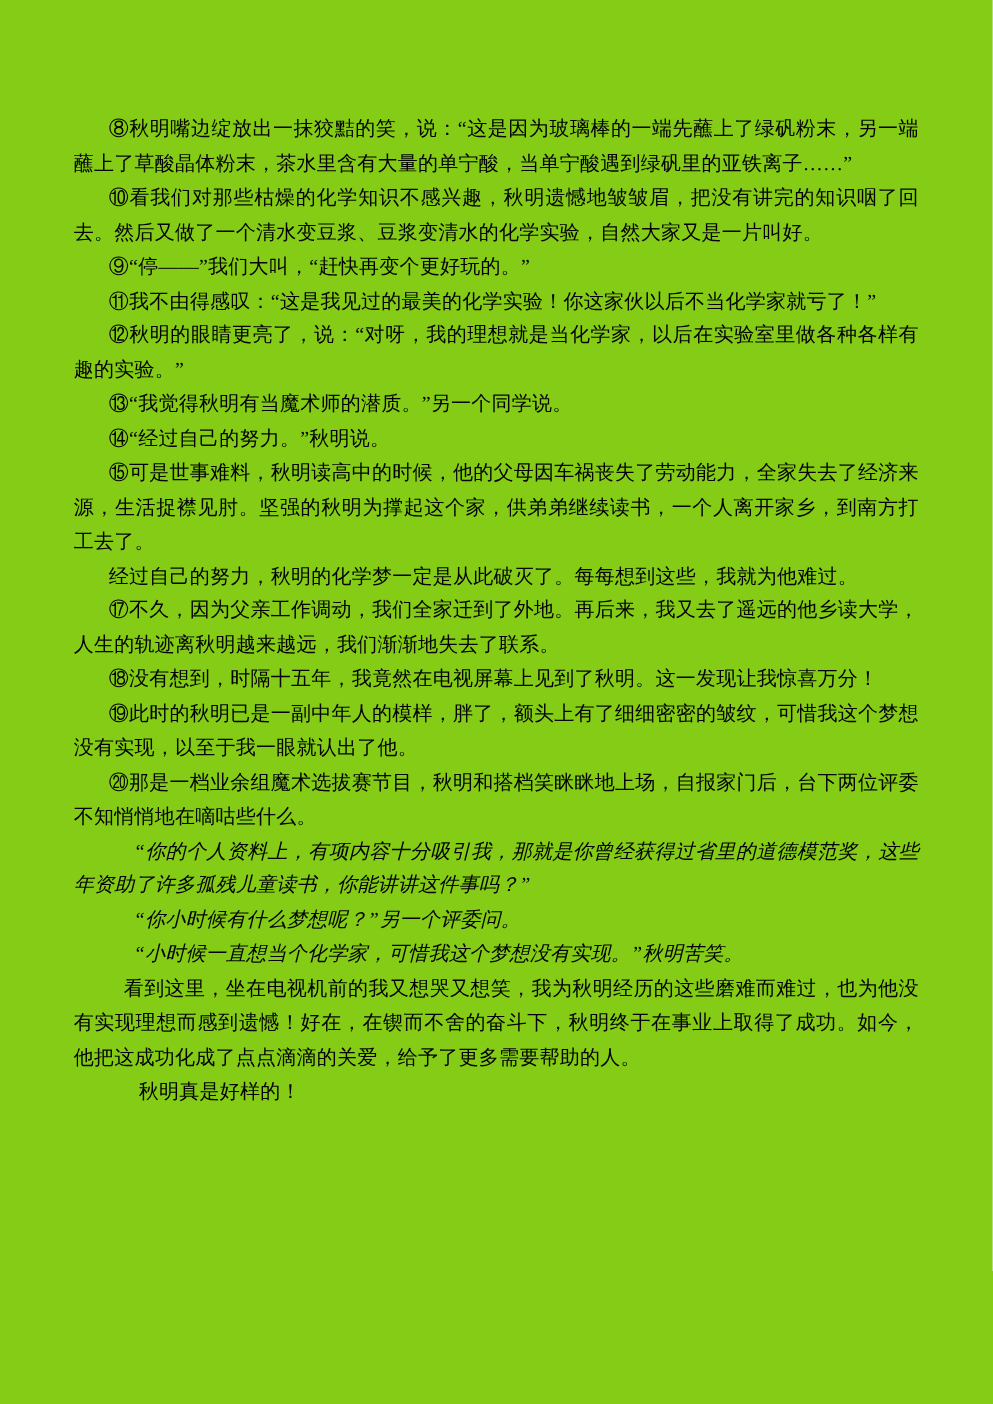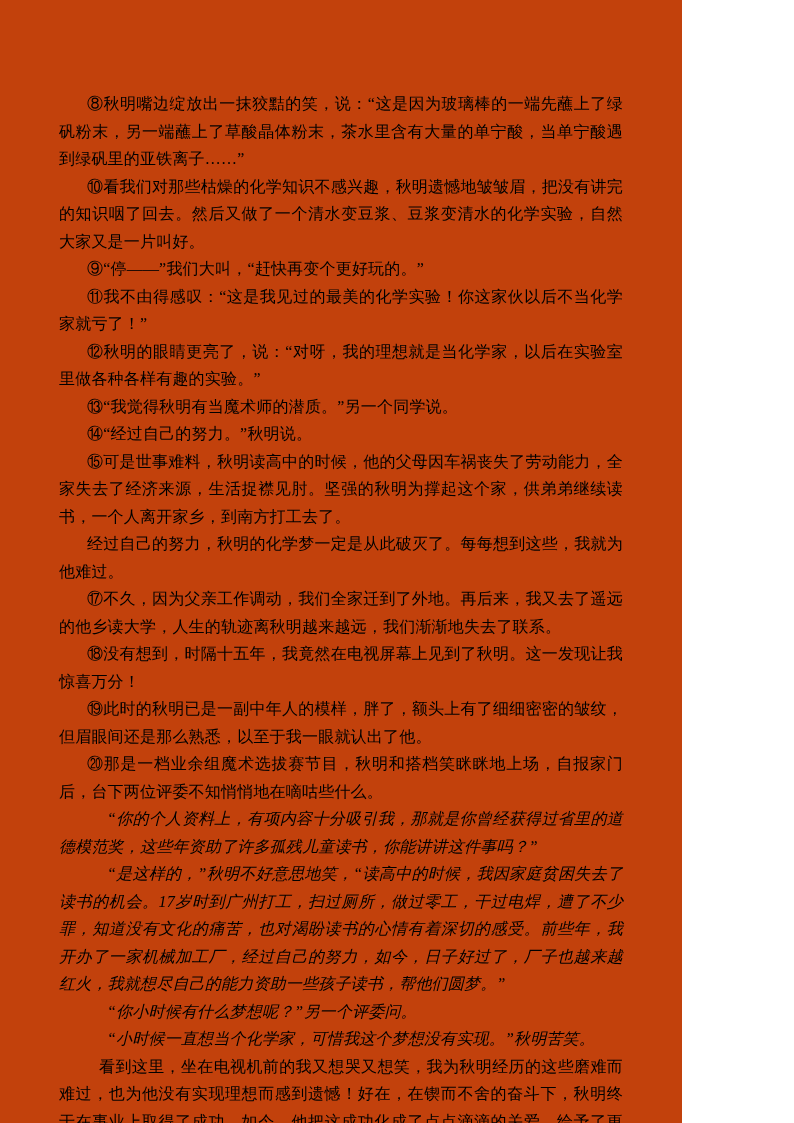--- a/index.html
+++ b/index.html
@@ -7,24 +7,24 @@
     padding: 0;
     background: #ffffff;
   }
   body {
     width: 794px;
     height: 1123px;
     overflow: hidden;
   }
   .page {
     box-sizing: border-box;
-    width: 682px;
+    width: 794px;
     height: 1123px;
     padding: 90px 59px 0 59px;
-    background: #c2410c;
+    background: #84cc16;
   }
   .doc-body p {
     margin: 0;
     padding: 0;
     font-family: "Liberation Serif", "DejaVu Serif", serif;
     font-size: 16px;
     line-height: 27.5px;
     color: #000000;
     text-align: justify;
     letter-spacing: 0.2px;
@@ -48,22 +48,21 @@
     <p class="p-num">⑩看我们对那些枯燥的化学知识不感兴趣，秋明遗憾地皱皱眉，把没有讲完的知识咽了回去。然后又做了一个清水变豆浆、豆浆变清水的化学实验，自然大家又是一片叫好。</p>
     <p class="p-num">⑨“停——”我们大叫，“赶快再变个更好玩的。”</p>
     <p class="p-num">⑪我不由得感叹：“这是我见过的最美的化学实验！你这家伙以后不当化学家就亏了！”</p>
     <p class="p-num">⑫秋明的眼睛更亮了，说：“对呀，我的理想就是当化学家，以后在实验室里做各种各样有趣的实验。”</p>
     <p class="p-num">⑬“我觉得秋明有当魔术师的潜质。”另一个同学说。</p>
     <p class="p-num">⑭“经过自己的努力。”秋明说。</p>
     <p class="p-num">⑮可是世事难料，秋明读高中的时候，他的父母因车祸丧失了劳动能力，全家失去了经济来源，生活捉襟见肘。坚强的秋明为撑起这个家，供弟弟继续读书，一个人离开家乡，到南方打工去了。</p>
     <p class="p-num">经过自己的努力，秋明的化学梦一定是从此破灭了。每每想到这些，我就为他难过。</p>
     <p class="p-num">⑰不久，因为父亲工作调动，我们全家迁到了外地。再后来，我又去了遥远的他乡读大学，人生的轨迹离秋明越来越远，我们渐渐地失去了联系。</p>
     <p class="p-num">⑱没有想到，时隔十五年，我竟然在电视屏幕上见到了秋明。这一发现让我惊喜万分！</p>
-    <p class="p-num">⑲此时的秋明已是一副中年人的模样，胖了，额头上有了细细密密的皱纹，但眉眼间还是那么熟悉，以至于我一眼就认出了他。</p>
+    <p class="p-num">⑲此时的秋明已是一副中年人的模样，胖了，额头上有了细细密密的皱纹，可惜我这个梦想没有实现，以至于我一眼就认出了他。</p>
     <p class="p-num">⑳那是一档业余组魔术选拔赛节目，秋明和搭档笑眯眯地上场，自报家门后，台下两位评委不知悄悄地在嘀咕些什么。</p>
     <p class="p-dlg">“你的个人资料上，有项内容十分吸引我，那就是你曾经获得过省里的道德模范奖，这些年资助了许多孤残儿童读书，你能讲讲这件事吗？”</p>
-    <p class="p-dlg">“是这样的，”秋明不好意思地笑，“读高中的时候，我因家庭贫困失去了读书的机会。17岁时到广州打工，扫过厕所，做过零工，干过电焊，遭了不少罪，知道没有文化的痛苦，也对渴盼读书的心情有着深切的感受。前些年，我开办了一家机械加工厂，经过自己的努力，如今，日子好过了，厂子也越来越红火，我就想尽自己的能力资助一些孩子读书，帮他们圆梦。”</p>
     <p class="p-dlg">“你小时候有什么梦想呢？”另一个评委问。</p>
     <p class="p-dlg">“小时候一直想当个化学家，可惜我这个梦想没有实现。”秋明苦笑。</p>
     <p class="p-mid">看到这里，坐在电视机前的我又想哭又想笑，我为秋明经历的这些磨难而难过，也为他没有实现理想而感到遗憾！好在，在锲而不舍的奋斗下，秋明终于在事业上取得了成功。如今，他把这成功化成了点点滴滴的关爱，给予了更多需要帮助的人。</p>
     <p class="p-deep">秋明真是好样的！</p>
   </div>
 </main>
 
 </body></html>

